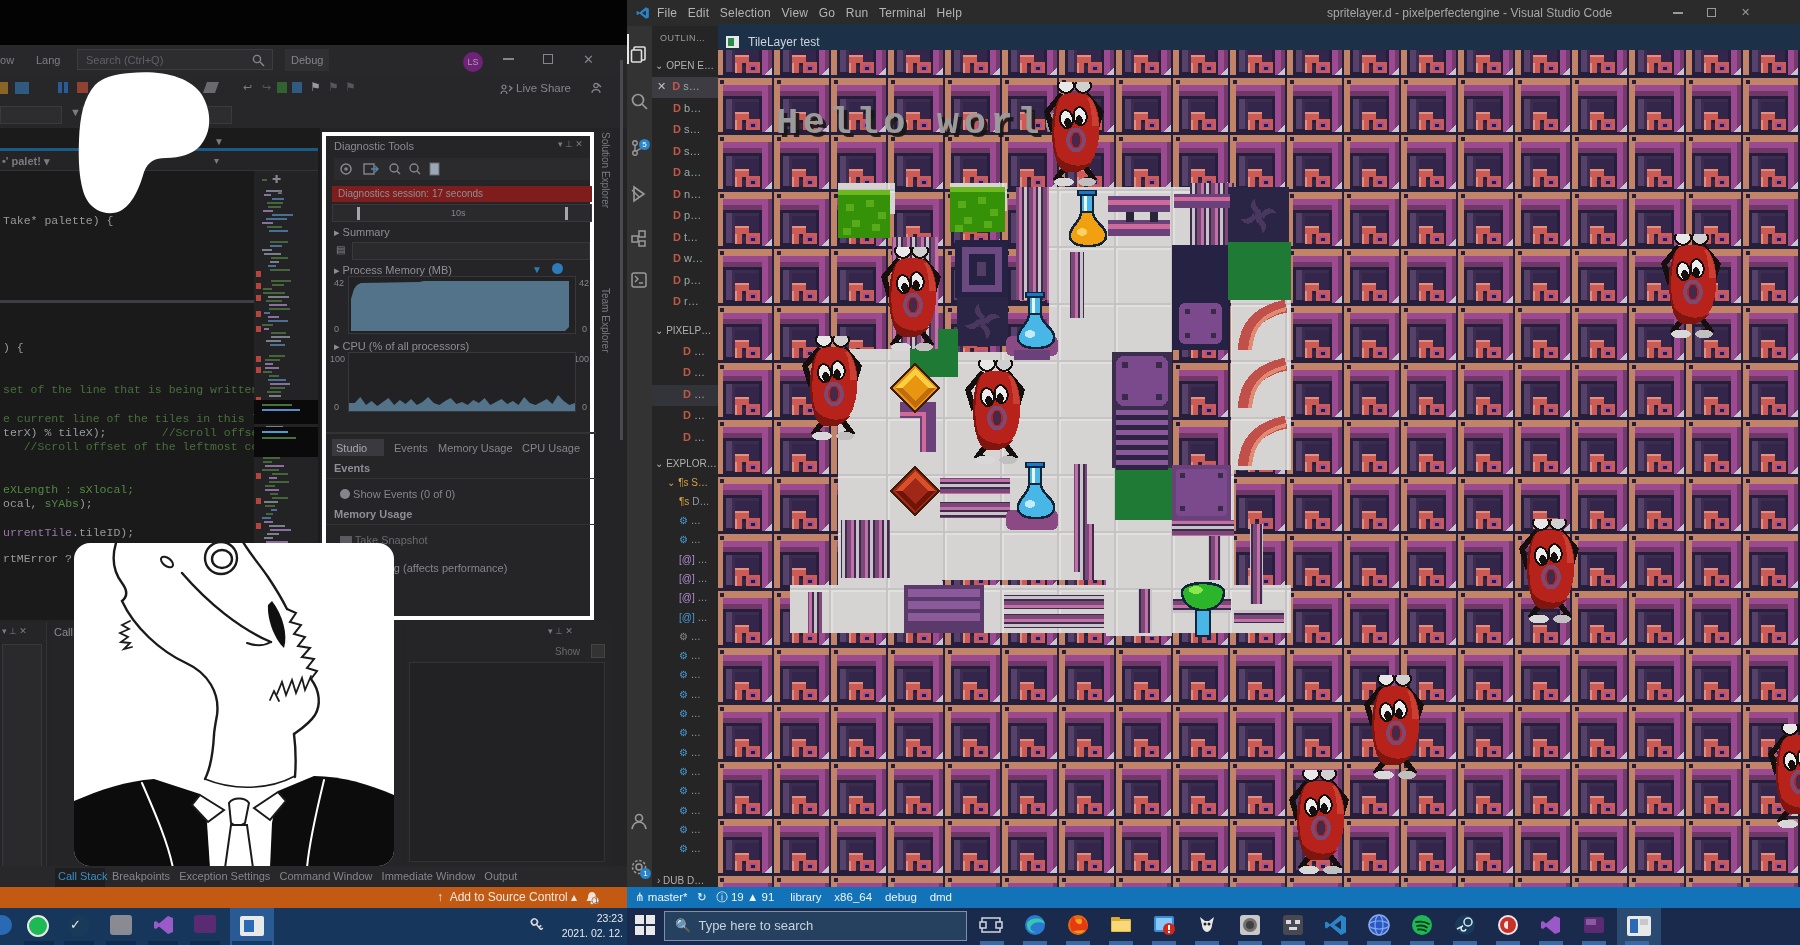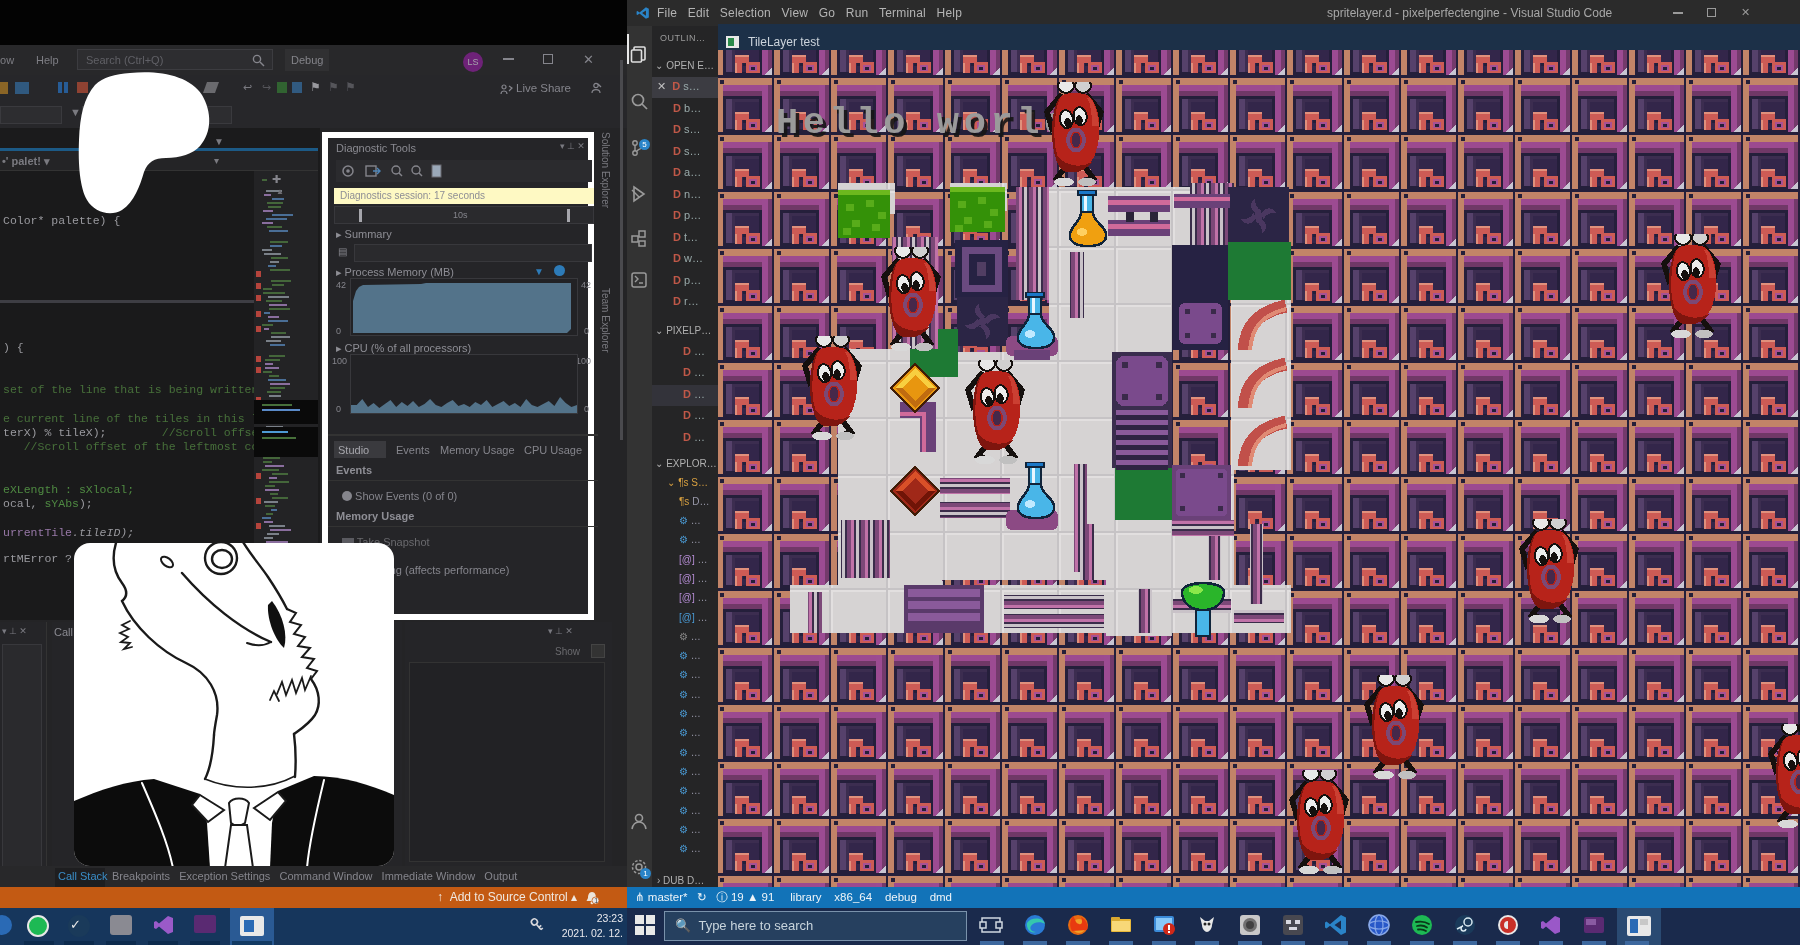--- a/index.html
+++ b/index.html
@@ -12,21 +12,21 @@
 </head>
 <body>
 <div id="stage">
 
   <div class="abs" id="left" style="left:0;top:0;width:627px;height:945px;background:#242426;overflow:hidden;">
 
     <div class="abs" style="left:0;top:0;width:627px;height:45px;background:#030303;"></div>
 
     <div class="abs" style="left:0;top:45px;width:627px;height:30px;background:#28282a;"></div>
     <div class="abs" style="left:-6px;top:54px;color:#7e7e84;font-size:11px;">dow</div>
-    <div class="abs" style="left:36px;top:54px;color:#7e7e84;font-size:11px;">Help</div>
+    <div class="abs" style="left:36px;top:54px;color:#7e7e84;font-size:11px;">Lang</div>
     <div class="abs" style="left:77px;top:49px;width:196px;height:21px;background:#2d2d30;border:1px solid #3c3c40;"></div>
     <div class="abs" style="left:86px;top:54px;color:#606066;font-size:11px;">Search (Ctrl+Q)</div>
     <svg class="abs" style="left:252px;top:54px;" width="13" height="13">
         <circle cx="5" cy="5" r="3.6" fill="none" stroke="#85858c" stroke-width="1.4"></circle>
         <line x1="8" y1="8" x2="12" y2="12" stroke="#85858c" stroke-width="1.4"></line>
       </svg>
     <div class="abs" style="left:285px;top:49px;width:44px;height:22px;background:#303032;"></div>
     <div class="abs" style="left:291px;top:54px;color:#84848a;font-size:11px;">Debug</div>
     <div class="abs" style="left:463px;top:52px;width:20px;height:20px;border-radius:50%;background:#6e2278;color:#a6a6ac;font-size:9px;text-align:center;line-height:20px;">LS</div>
     <div class="abs" style="left:503px;top:58px;width:11px;height:2px;background:#85858c;"></div>
@@ -68,29 +68,29 @@
     <div class="abs" style="left:0;top:128px;width:320px;height:492px;background:#1b1b1c;"></div>
 
     <div class="abs" style="left:0;top:148px;width:318px;height:3px;background:#1c5a86;"></div>
     <div class="abs" style="left:214px;top:136px;color:#7a7a80;font-size:10px;">▼</div>
 
     <div class="abs" style="left:0;top:151px;width:318px;height:20px;background:#242426;border-bottom:1px solid #333;"></div>
     <div class="abs" style="left:2px;top:155px;color:#7a7a80;font-size:11px;font-weight:bold;">•' palet! ▾</div>
     <div class="abs" style="left:214px;top:155px;color:#7a7a80;font-size:10px;">▾</div>
 
     <div class="abs" style="left:0;top:171px;width:254px;height:449px;background:#1a1a1b;font-family:'Liberation Mono',monospace;font-size:11.5px;white-space:pre;line-height:14px;">
-      <div class="abs" style="left:3px;top:43px;color:#99999e;">Color* palette) {</div>
+      <div class="abs" style="left:3px;top:43px;color:#99999e;">Take* palette) {</div>
       <div class="abs" style="left:3px;top:170px;color:#99999e;">) {</div>
       <div class="abs" style="left:3px;top:212px;color:#47703a;">set of the line that is being written</div>
       <div class="abs" style="left:3px;top:241px;color:#47703a;">e current line of the tiles in this line</div>
       <div class="abs" style="left:3px;top:255px;color:#99999e;">terX) % tileX);<span style="color:#47703a;">        //Scroll offset of t</span></div>
       <div class="abs" style="left:3px;top:269px;color:#47703a;">   //Scroll offset of the leftmost column</div>
       <div class="abs" style="left:3px;top:312px;color:#4f8a42;">eXLength : sXlocal;</div>
       <div class="abs" style="left:3px;top:326px;color:#99999e;">ocal, <span style="color:#4f8a42;">sYAbs</span>);</div>
-      <div class="abs" style="left:3px;top:355px;color:#9878a8;">urrentTile<span style="color:#99999e;font-style:italic;">.tileID);</span></div>
+      <div class="abs" style="left:3px;top:355px;color:#9878a8;">urrentTile<span style="color:#99999e;">.tileID);</span></div>
       <div class="abs" style="left:3px;top:381px;color:#99999e;">rtMError ? t|</div>
     </div>
 
     <div class="abs" style="left:0;top:300px;width:254px;height:3px;background:#3e3e44;"></div>
 
     <div class="abs" id="minimap" style="left:254px;top:171px;width:64px;height:449px;background:#232325;">
         <div style="position:absolute;left:8px;top:8px;width:5px;height:2px;background:#44663a;"></div>
         <div style="position:absolute;left:12px;top:19px;width:16px;height:2px;background:#7a8088;"></div>
         <div style="position:absolute;left:10px;top:23px;width:7px;height:2px;background:#8a6e9e;"></div>
         <div style="position:absolute;left:18px;top:27px;width:12px;height:2px;background:#4a6e96;"></div>
@@ -203,36 +203,36 @@
         <div style="position:absolute;left:0px;top:229px;width:64px;height:24px;background:#0a0a0a;"></div>
         <div style="position:absolute;left:8px;top:233px;width:30px;height:2px;background:#47703a;"></div>
         <div style="position:absolute;left:8px;top:238px;width:38px;height:2px;background:#5a8ac8;"></div>
         <div style="position:absolute;left:0px;top:256px;width:64px;height:30px;background:#0a0a0a;"></div>
         <div style="position:absolute;left:8px;top:260px;width:26px;height:2px;background:#4e9ad4;"></div>
         <div style="position:absolute;left:8px;top:266px;width:34px;height:2px;background:#47703a;"></div>
         <div style="position:absolute;left:18px;top:2px;width:28px;height:10px;color:#85858c;font-size:11px;">✚</div>
         <div style="position:absolute;left:22px;top:16px;color:#6e6e74;font-size:8px;">▲</div>
       </div>
 
-    <div class="abs" style="left:322px;top:132px;width:272px;height:488px;background:#252528;border:6px solid #ffffff;padding-left:25px;">
+    <div class="abs" style="left:322px;top:132px;width:272px;height:488px;background:#252528;border:4px solid #ffffff;padding-left:25px;">
       <div class="abs" style="left:8px;top:4px;color:#8a8a91;font-size:11px;">Diagnostic Tools</div>
       <div class="abs" style="left:232px;top:3px;color:#7a7a80;font-size:9px;">▾ ⊥ ✕</div>
       <div class="abs" style="left:8px;top:22px;width:256px;height:22px;background:#2b2b2e;"></div>
       <svg class="abs" style="left:12px;top:25px;" width="120" height="16">
  <circle cx="8" cy="8" r="5" fill="none" stroke="#85858c" stroke-width="1.5"></circle>
           <circle cx="8" cy="8" r="1.8" fill="#85858c"></circle>
  <rect x="26" y="3" width="10" height="10" fill="none" stroke="#85858c" stroke-width="1.4"></rect>
           <path d="M33,8 L40,8 M37,5 L40,8 L37,11" stroke="#4f86b8" stroke-width="1.4" fill="none"></path>
  <circle cx="56" cy="7" r="4" fill="none" stroke="#85858c" stroke-width="1.4"></circle>
           <line x1="59" y1="10" x2="62" y2="13" stroke="#85858c" stroke-width="1.4"></line>
  <circle cx="76" cy="7" r="4" fill="none" stroke="#85858c" stroke-width="1.4"></circle>
           <line x1="79" y1="10" x2="82" y2="13" stroke="#85858c" stroke-width="1.4"></line>
  <rect x="92" y="2" width="9" height="12" fill="#9aa8b8" stroke="#6a6a70" stroke-width="1"></rect>
  </svg>
-      <div class="abs" style="left:6px;top:50px;width:260px;height:16px;background:#fef9c3;color:#8e8e95;font-size:10px;padding:2px 6px;">Diagnostics session: 17 seconds</div>
+      <div class="abs" style="left:6px;top:50px;width:260px;height:16px;background:#7f1d1d;color:#8e8e95;font-size:10px;padding:2px 6px;">Diagnostics session: 17 seconds</div>
 
       <div class="abs" style="left:6px;top:68px;width:260px;height:18px;background:#2a2a2d;border:1px solid #38383c;">
         <div class="abs" style="left:24px;top:2px;width:3px;height:13px;background:#a6a6ac;"></div>
         <div class="abs" style="left:232px;top:2px;width:3px;height:13px;background:#a6a6ac;"></div>
         <div class="abs" style="left:118px;top:3px;color:#85858c;font-size:9px;">10s</div>
       </div>
       <div class="abs" style="left:8px;top:90px;color:#8e8e95;font-size:11px;">▸ Summary</div>
       <div class="abs" style="left:26px;top:106px;width:238px;height:18px;background:#2a2a2d;border:1px solid #38383c;"></div>
       <div class="abs" style="left:10px;top:108px;color:#85858c;font-size:10px;">▤</div>
 

